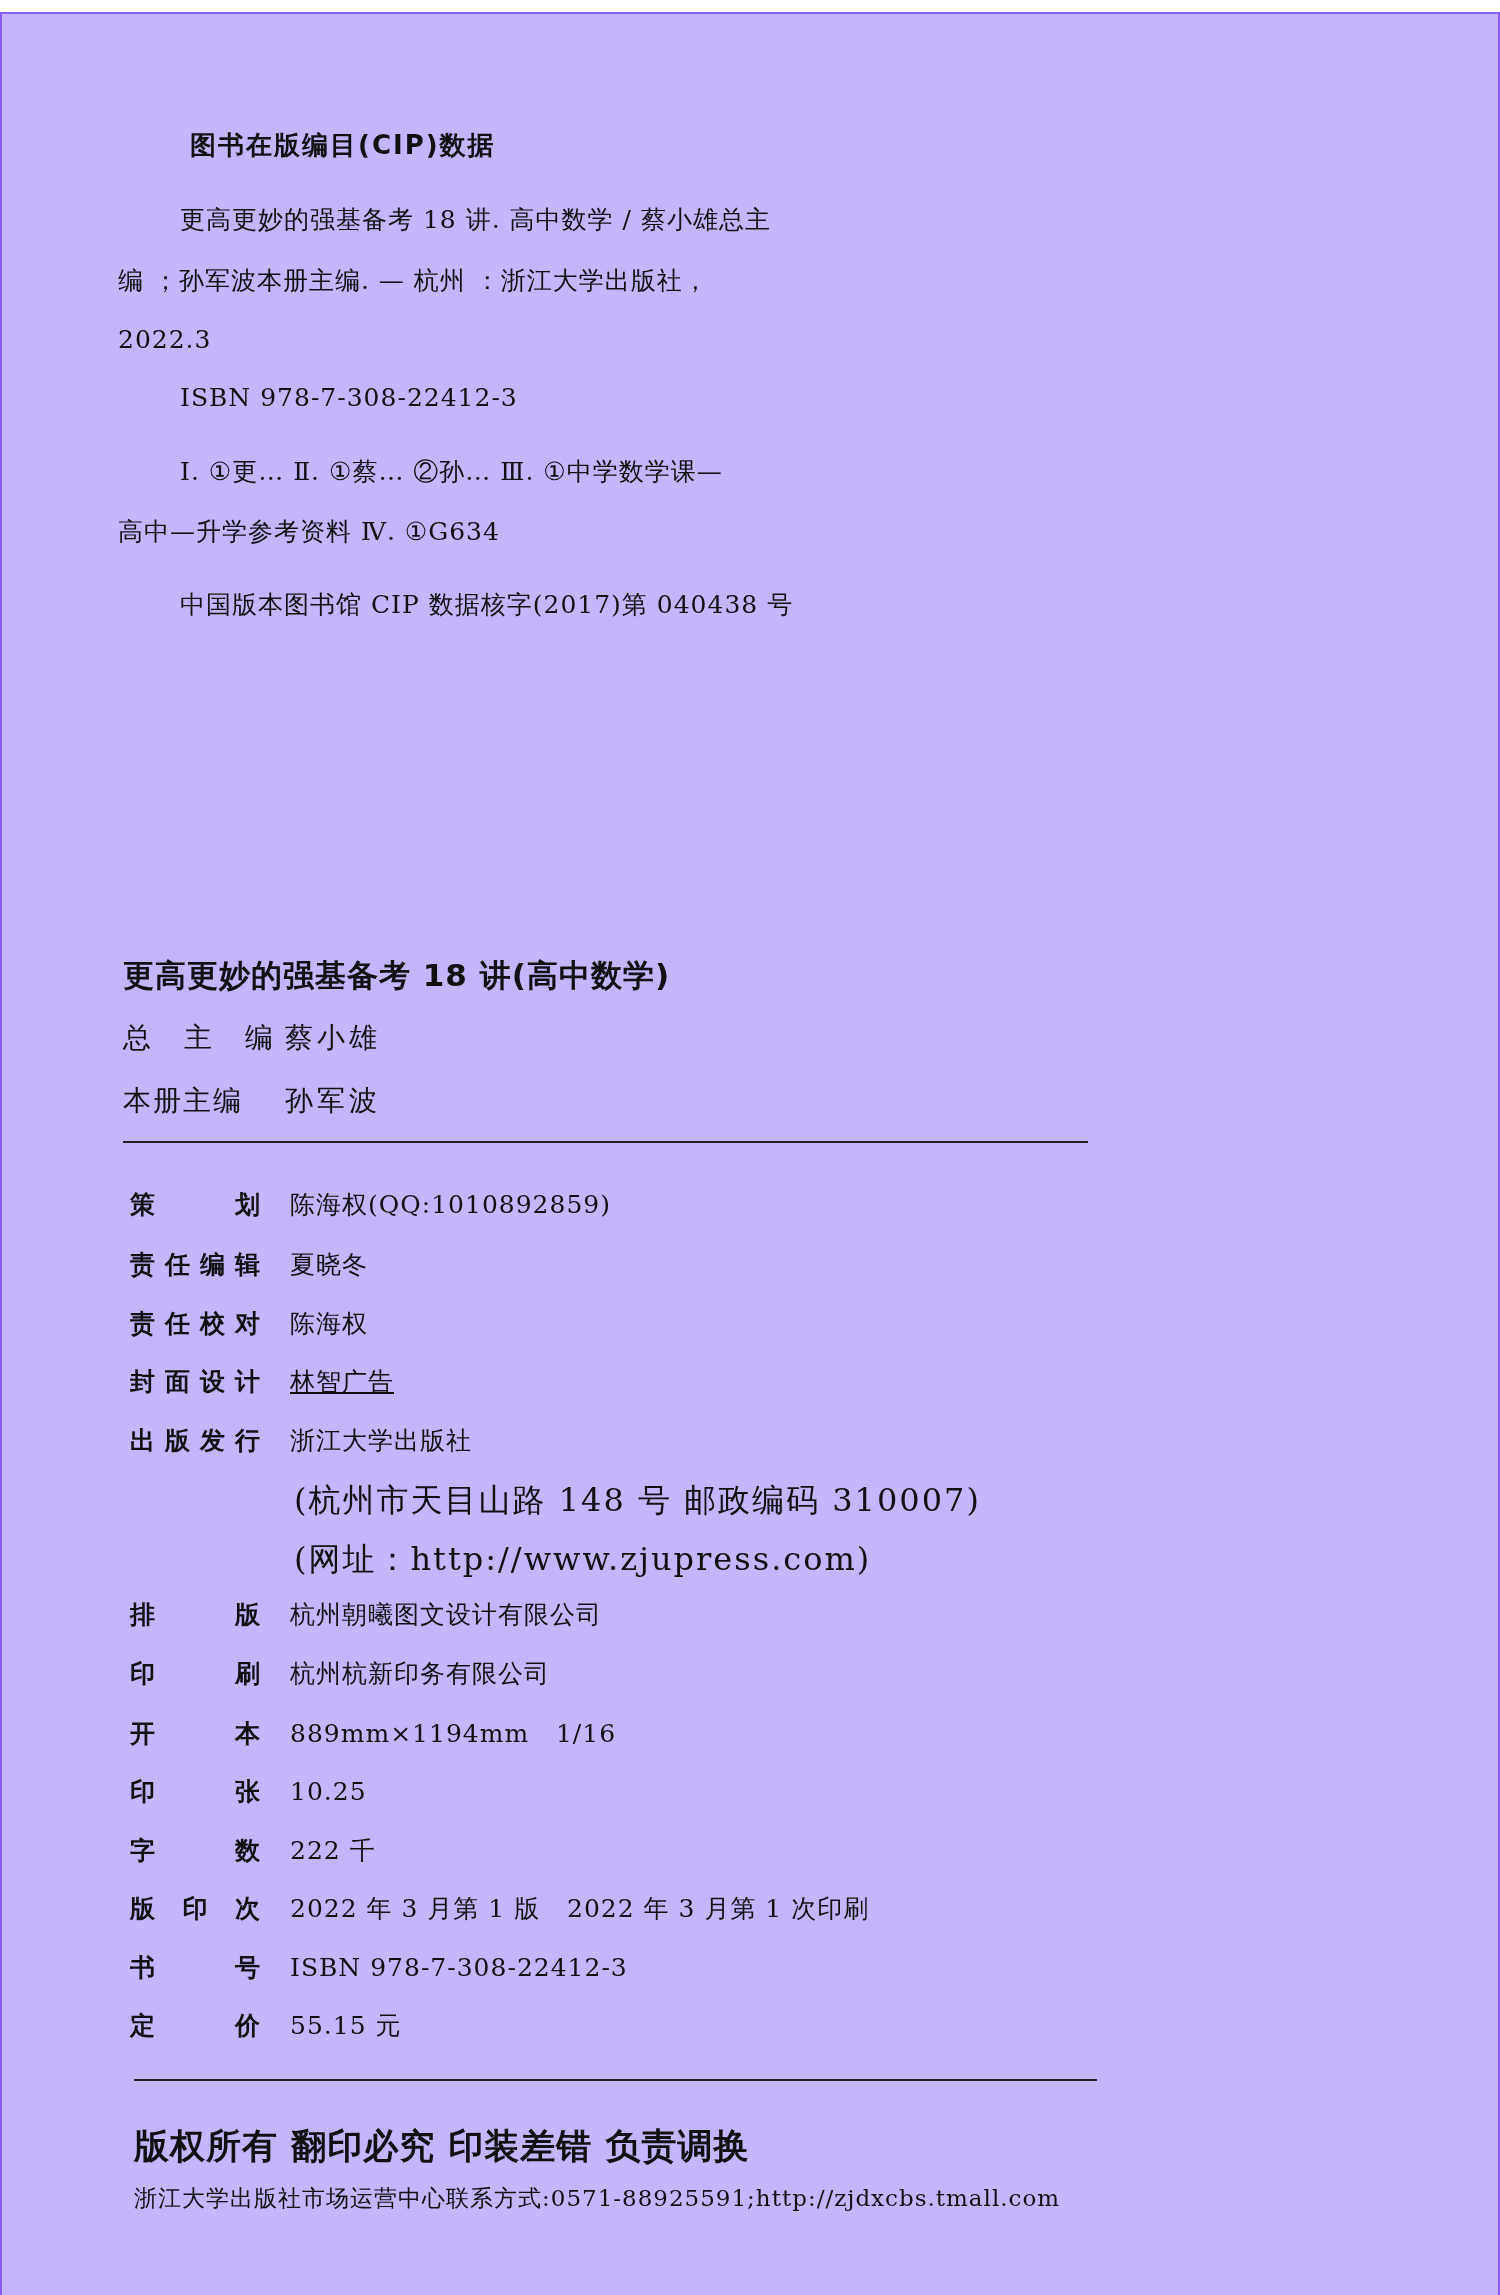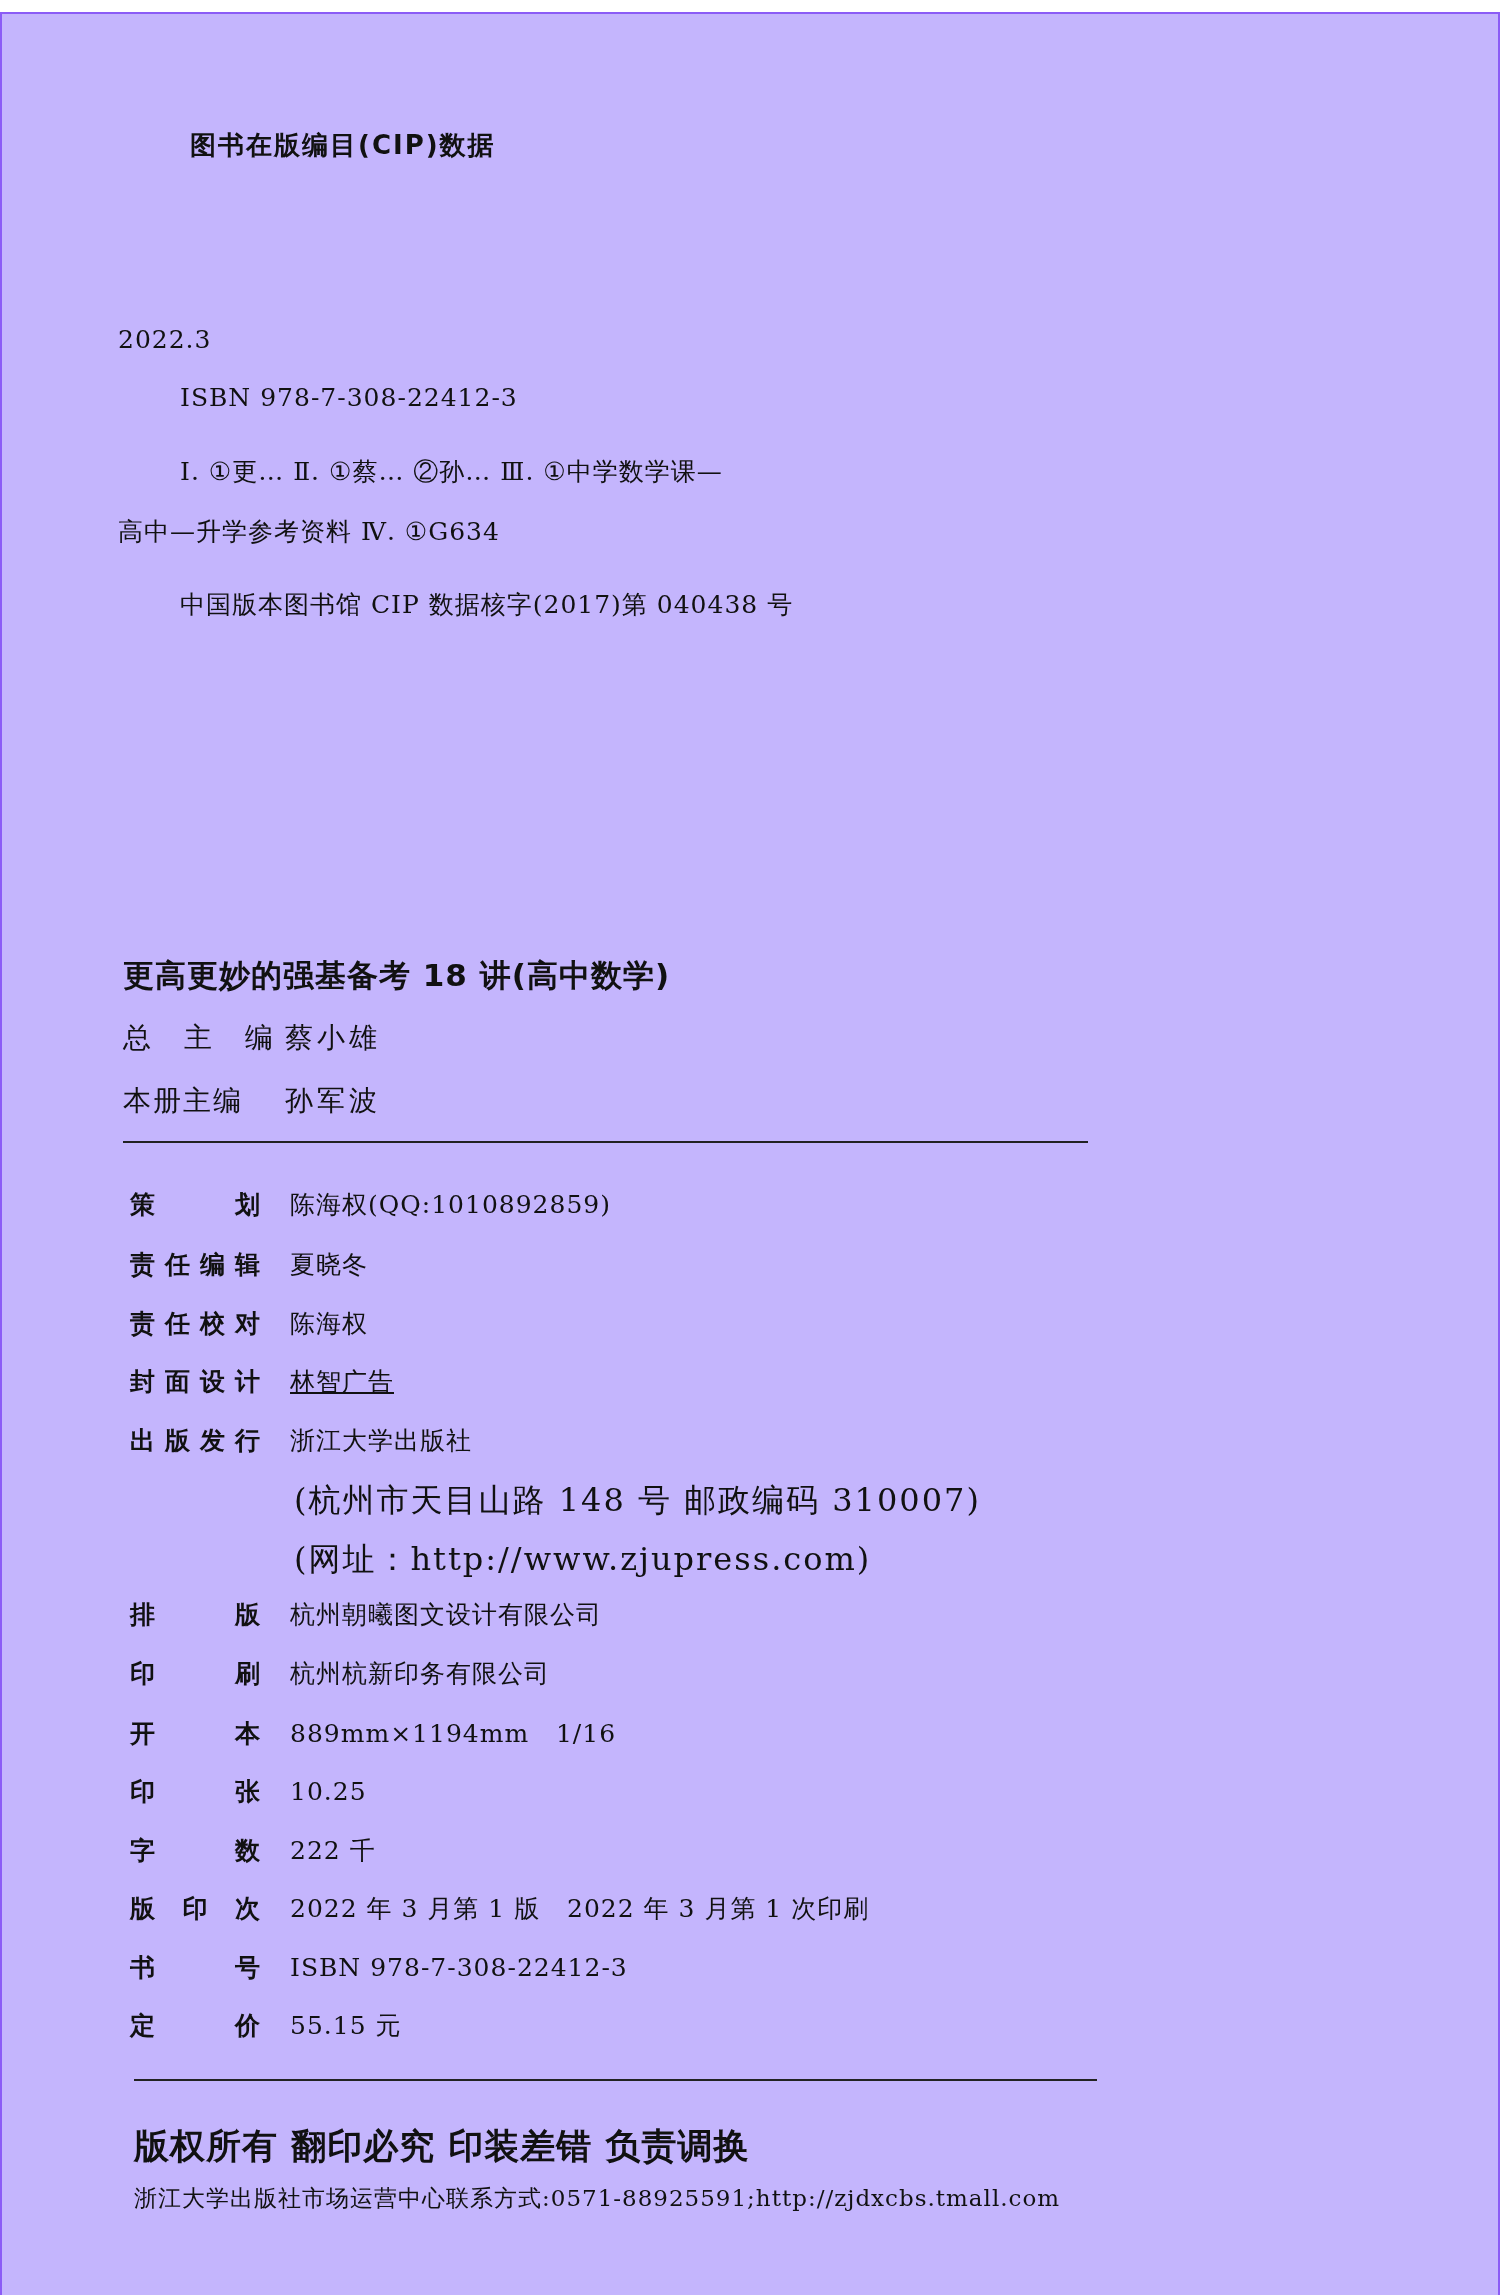--- a/index.html
+++ b/index.html
@@ -23,20 +23,22 @@
   .sub { position:absolute; left:292px; white-space:nowrap; font-size:32px; line-height:1; letter-spacing:2px; }
   .rights { font-size:35px; letter-spacing:1px; }
   .contact { font-size:23px; }
 </style>
 </head>
 <body>
 
 <div class="page">
 
   <div class="ln hei cip-title" style="left:188px;top:118px;">图书在版编目(CIP)数据</div>
+  <div class="ln song" style="left:178px;top:193px;">更高更妙的强基备考 18 讲. 高中数学 / 蔡小雄总主</div>
+  <div class="ln song" style="left:116px;top:254px;">编 ；孙军波本册主编. — 杭州 ：浙江大学出版社，</div>
   <div class="ln song" style="left:116px;top:313px;">2022.3</div>
   <div class="ln song" style="left:178px;top:371px;">ISBN 978-7-308-22412-3</div>
   <div class="ln song" style="left:178px;top:445px;">Ⅰ. ①更… Ⅱ. ①蔡… ②孙… Ⅲ. ①中学数学课—</div>
   <div class="ln song" style="left:116px;top:505px;">高中—升学参考资料 Ⅳ. ①G634</div>
   <div class="ln song" style="left:178px;top:578px;">中国版本图书馆 CIP 数据核字(2017)第 040438 号</div>
 
   <div class="ln hei book-title" style="left:121px;top:946px;">更高更妙的强基备考 18 讲(高中数学)</div>
   <div class="ln kai editor-row" style="left:121px;top:1010px;">
     <span class="lbl" style="letter-spacing:12px;">总 主 编</span><span style="letter-spacing:4px;">蔡小雄</span>
   </div>

